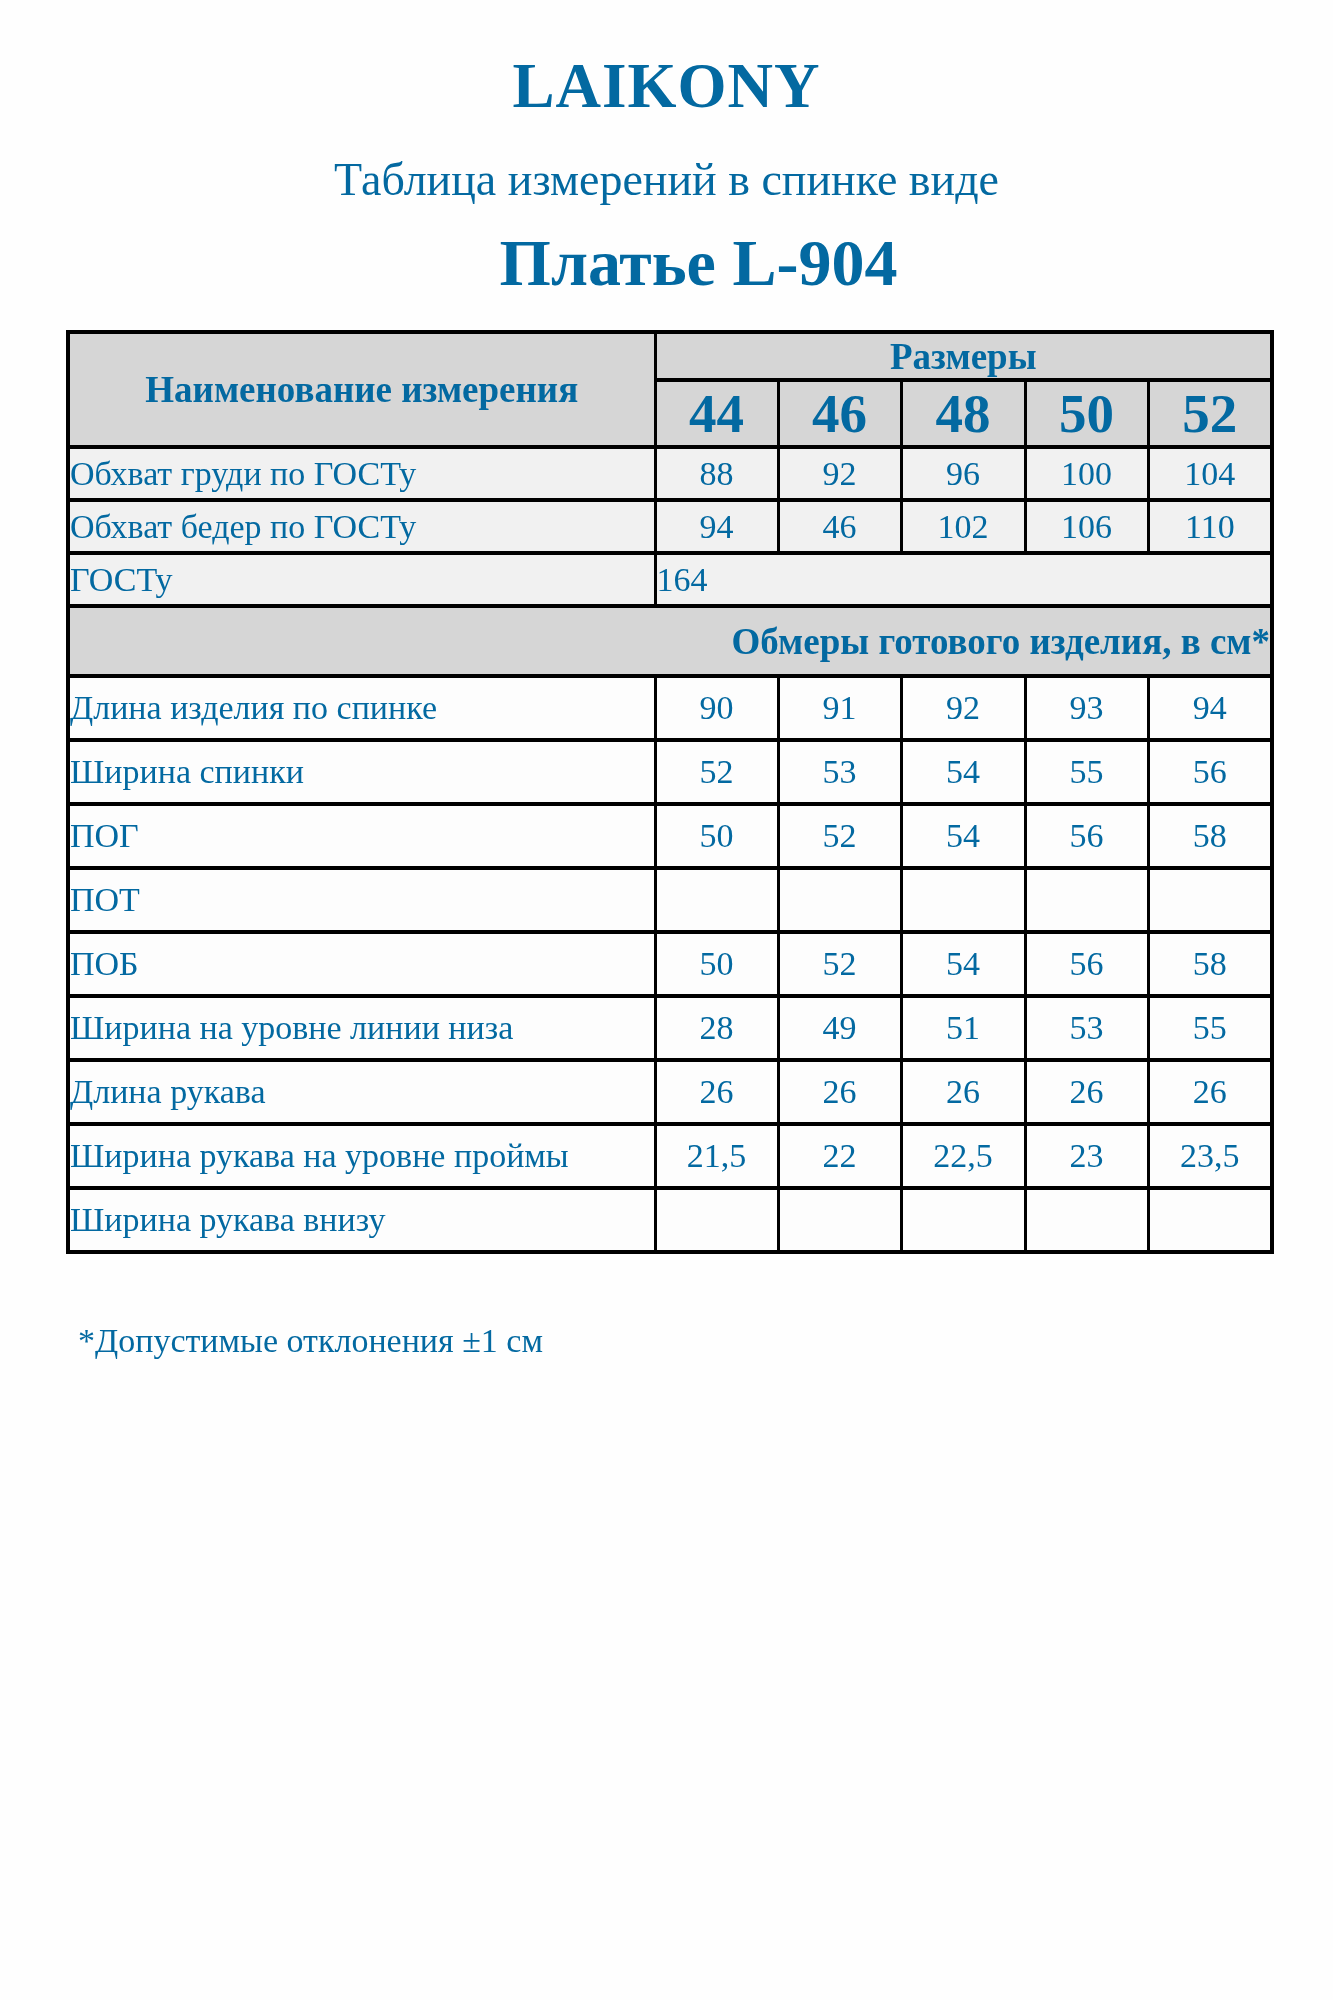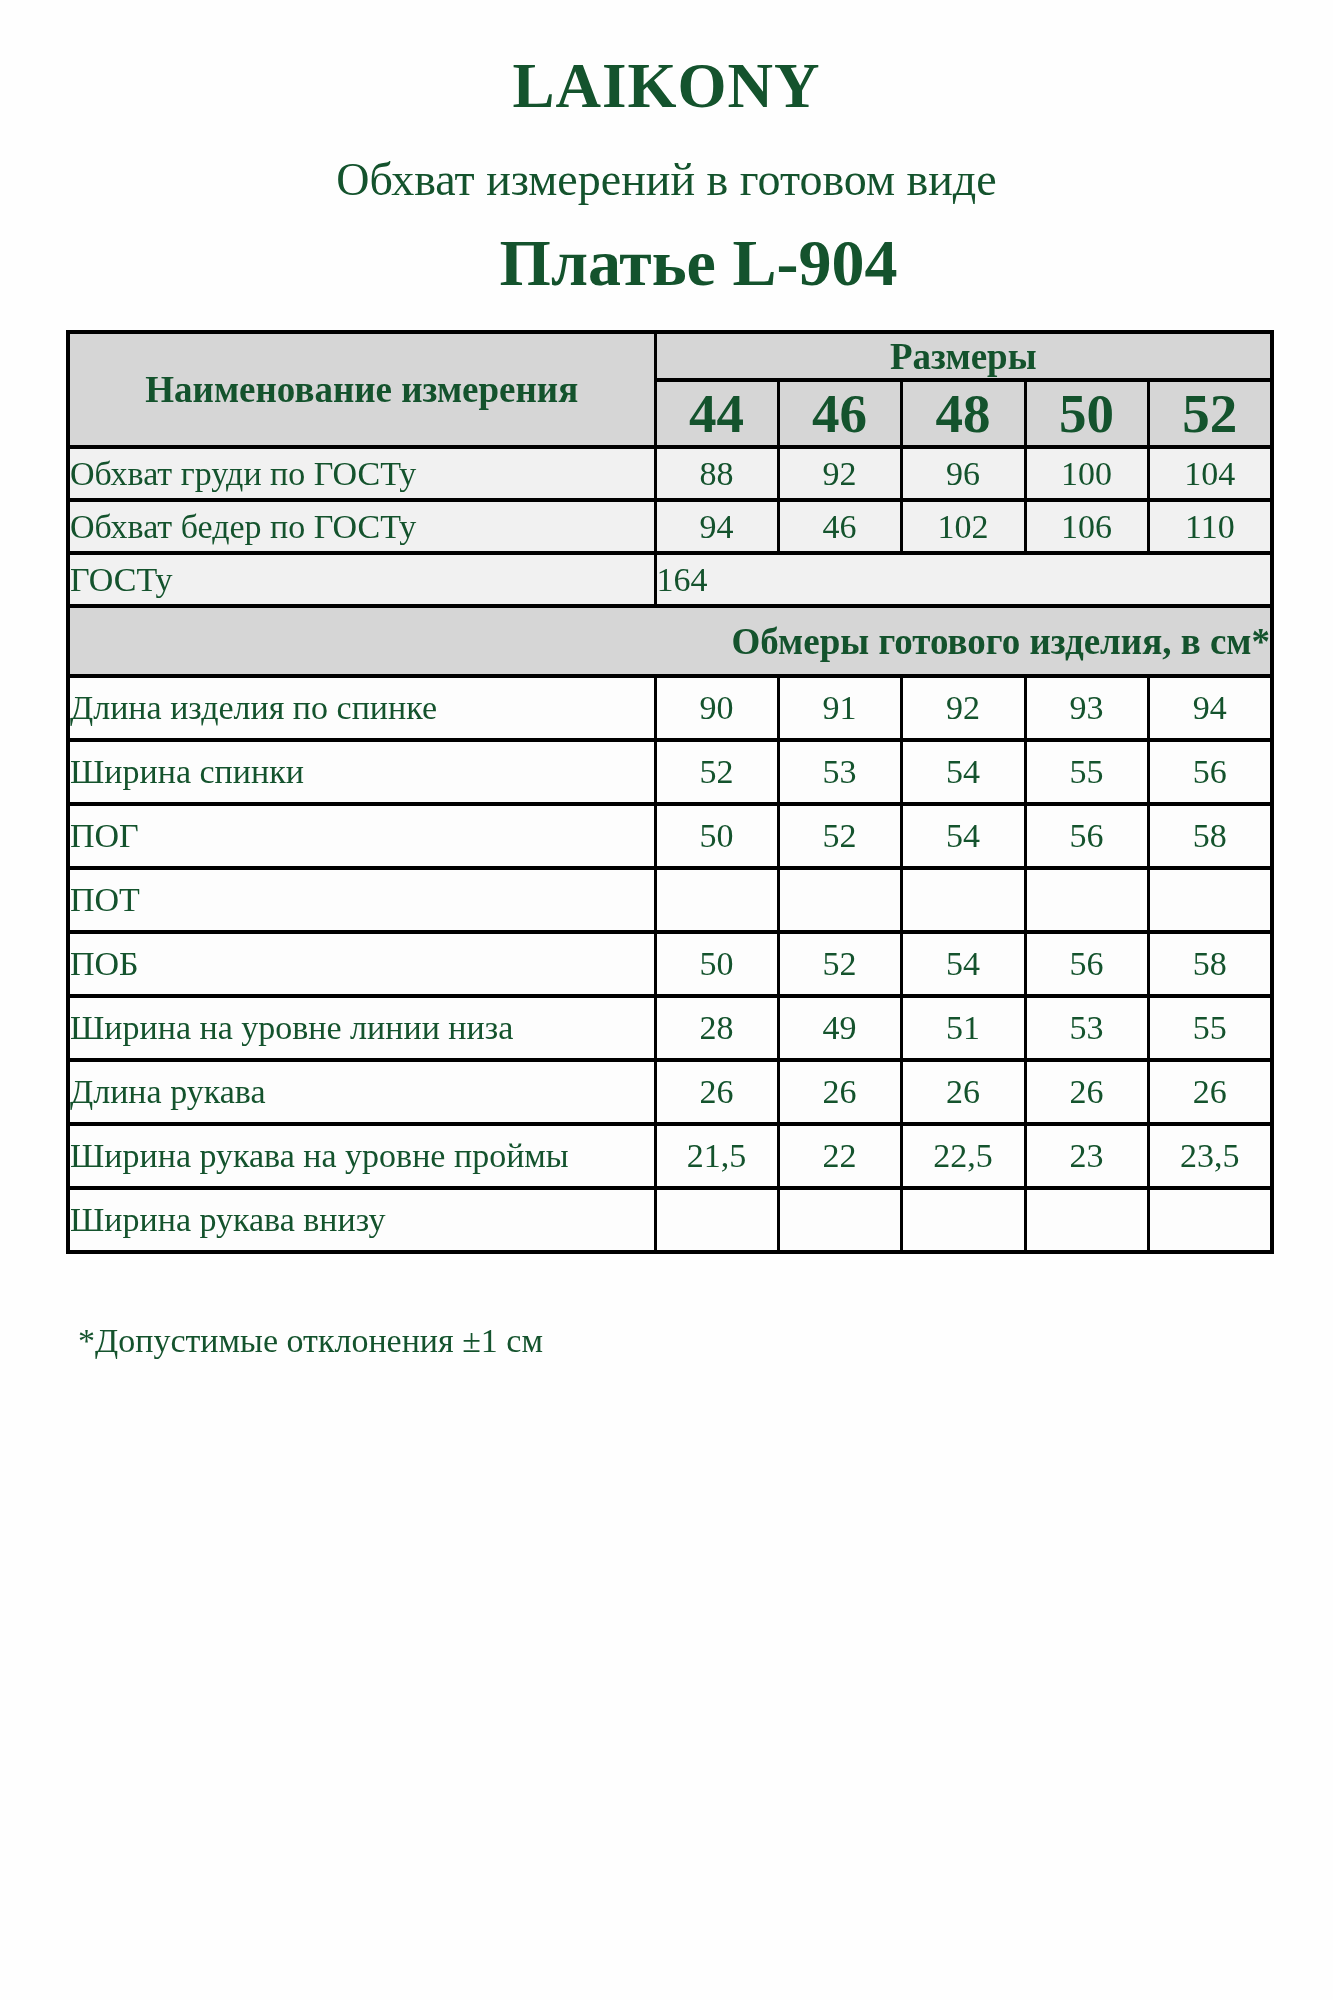--- a/index.html
+++ b/index.html
@@ -6,21 +6,21 @@
     margin: 0;
     padding: 0;
     background: #ffffff;
   }
   .page {
     position: relative;
     width: 1333px;
     height: 2000px;
     background: #fefefe;
     font-family: "Liberation Serif", "DejaVu Serif", serif;
-    color: #14532d;
+    color: #0369a1;
     overflow: hidden;
   }
   .brand {
     position: absolute;
     top: 55px;
     left: 0;
     width: 100%;
     text-align: center;
     font-size: 63px;
     font-weight: bold;
@@ -117,21 +117,21 @@
     font-size: 34px;
     line-height: 1.1;
   }
 </style>
 </head>
 <body>
 
 <div class="page">
 
   <div class="brand">LAIKONY</div>
-  <div class="subtitle">Обхват измерений в готовом виде</div>
+  <div class="subtitle">Таблица измерений в спинке виде</div>
   <div class="product-title">Платье L-904</div>
 
   <table class="m-table">
     <colgroup>
       <col style="width:587px">
       <col style="width:123px">
       <col style="width:123px">
       <col style="width:124px">
       <col style="width:123px">
       <col style="width:124px">

